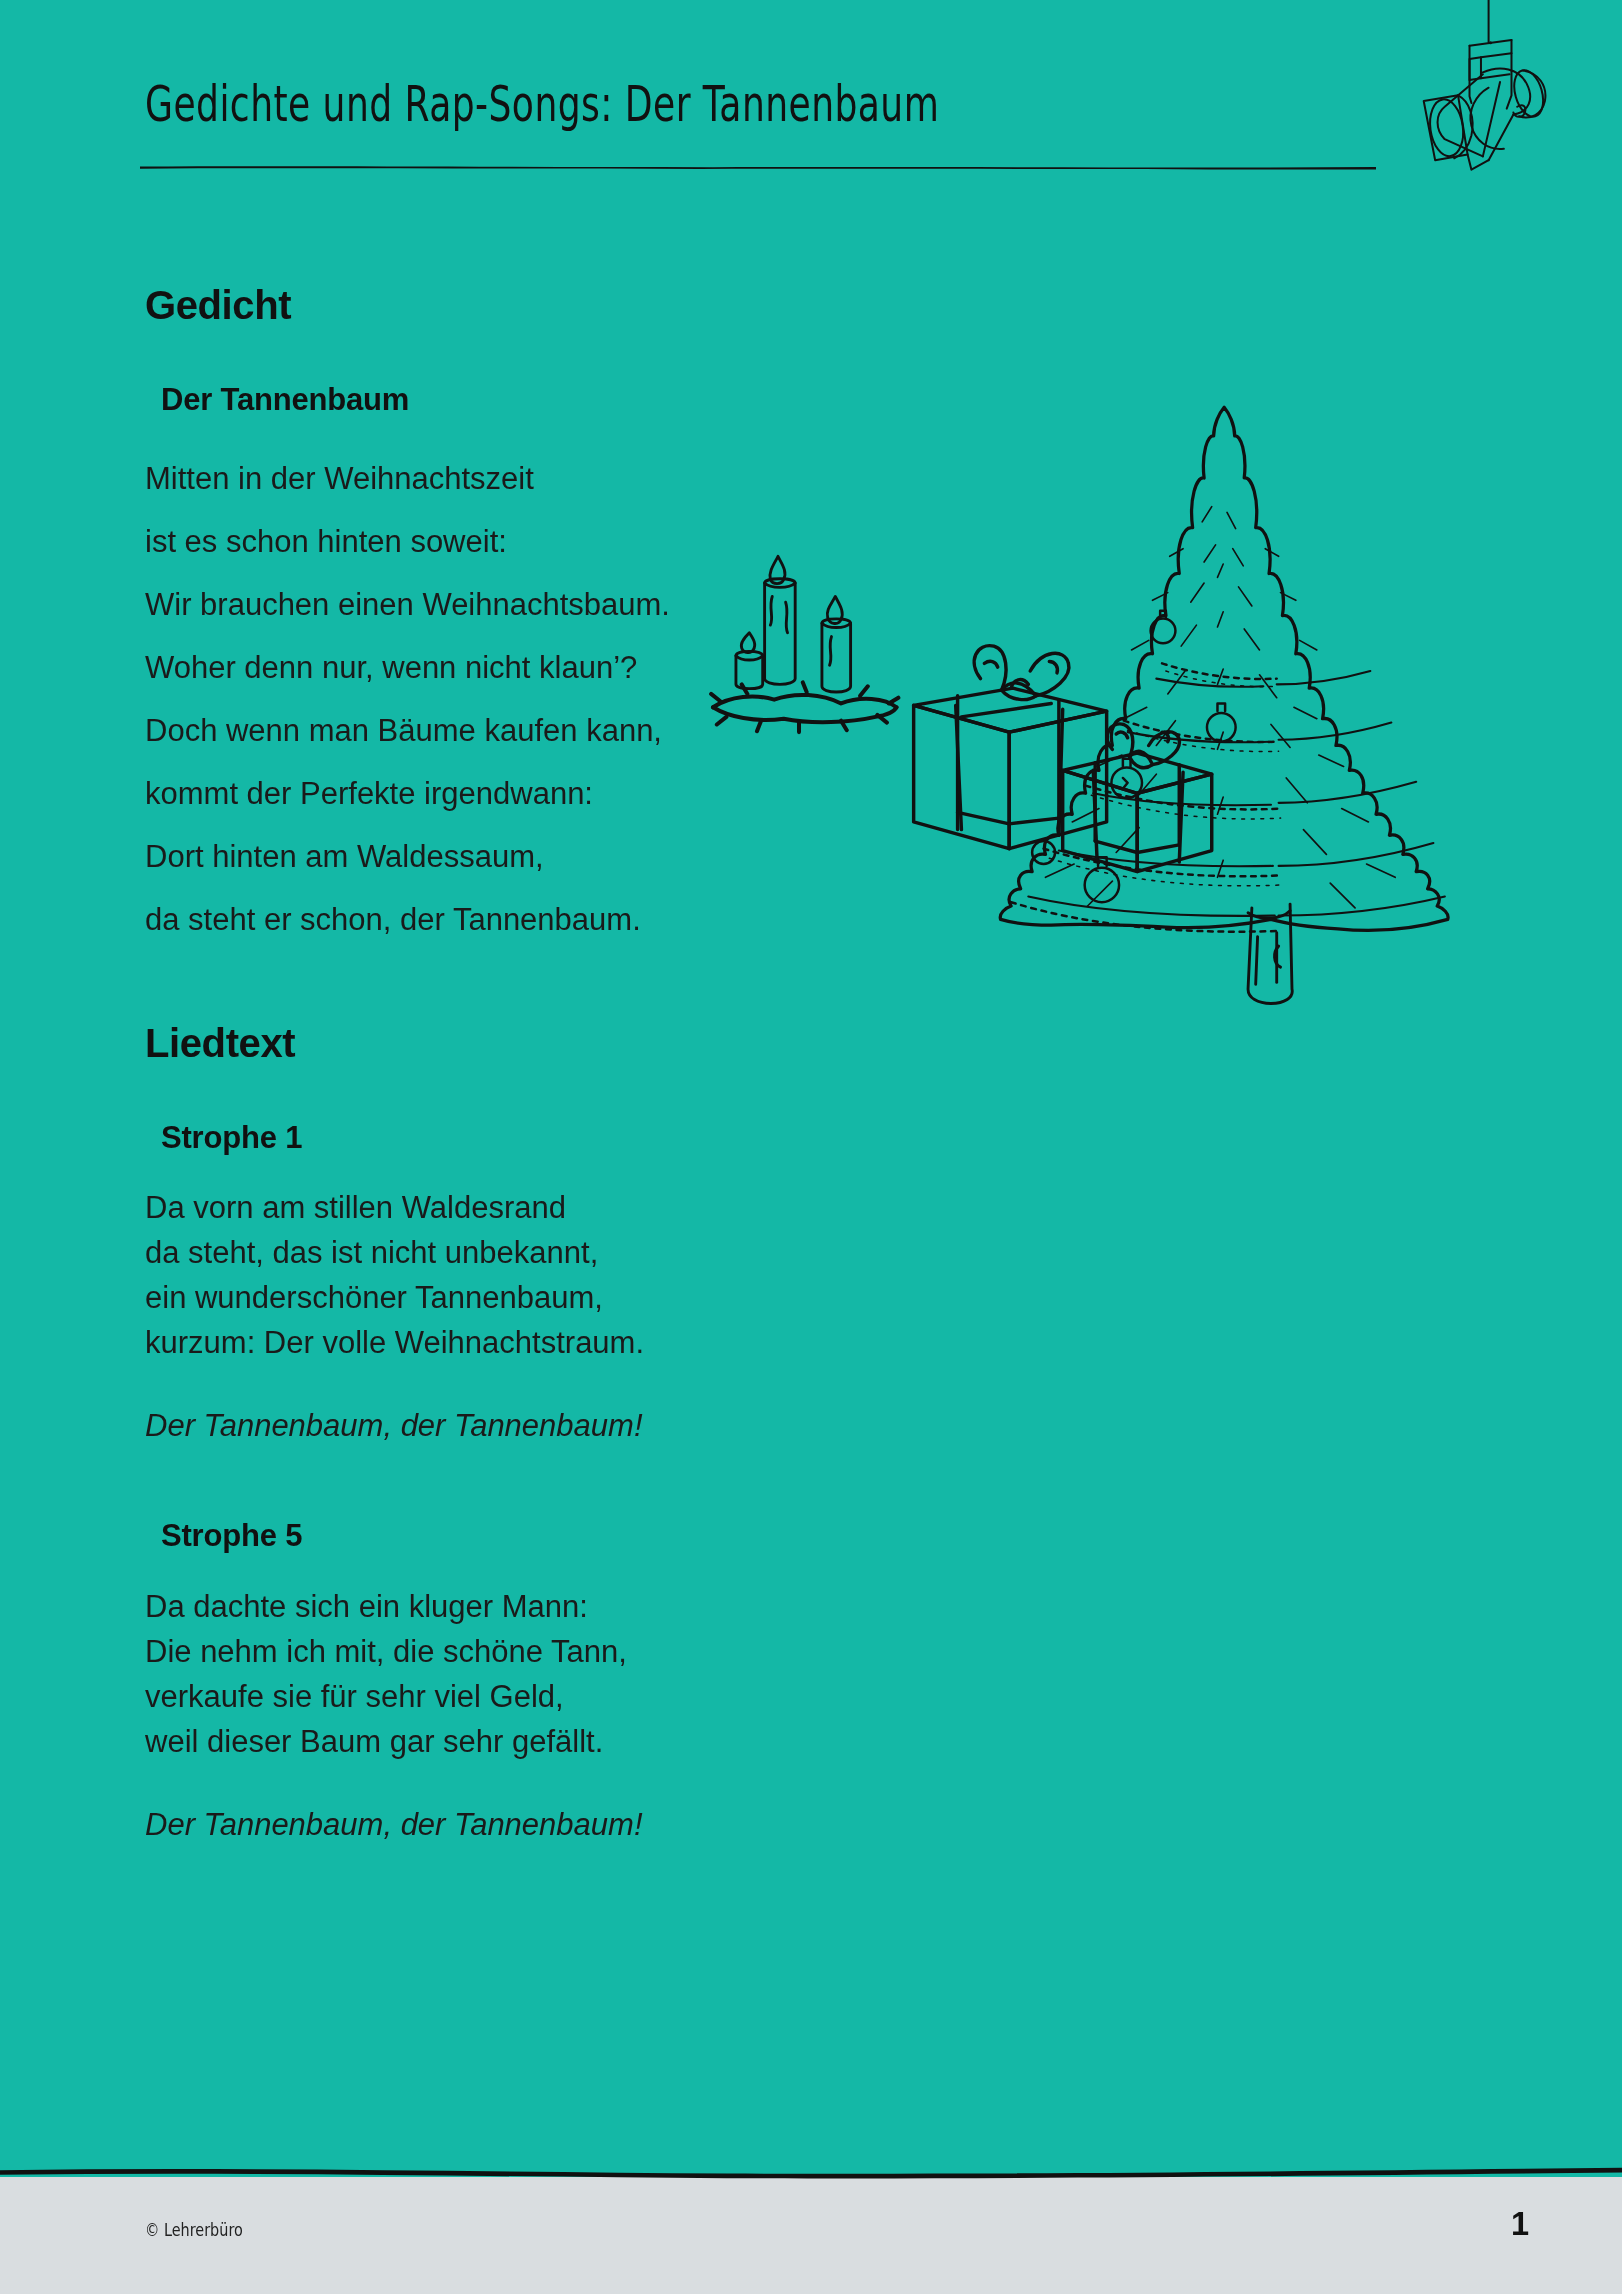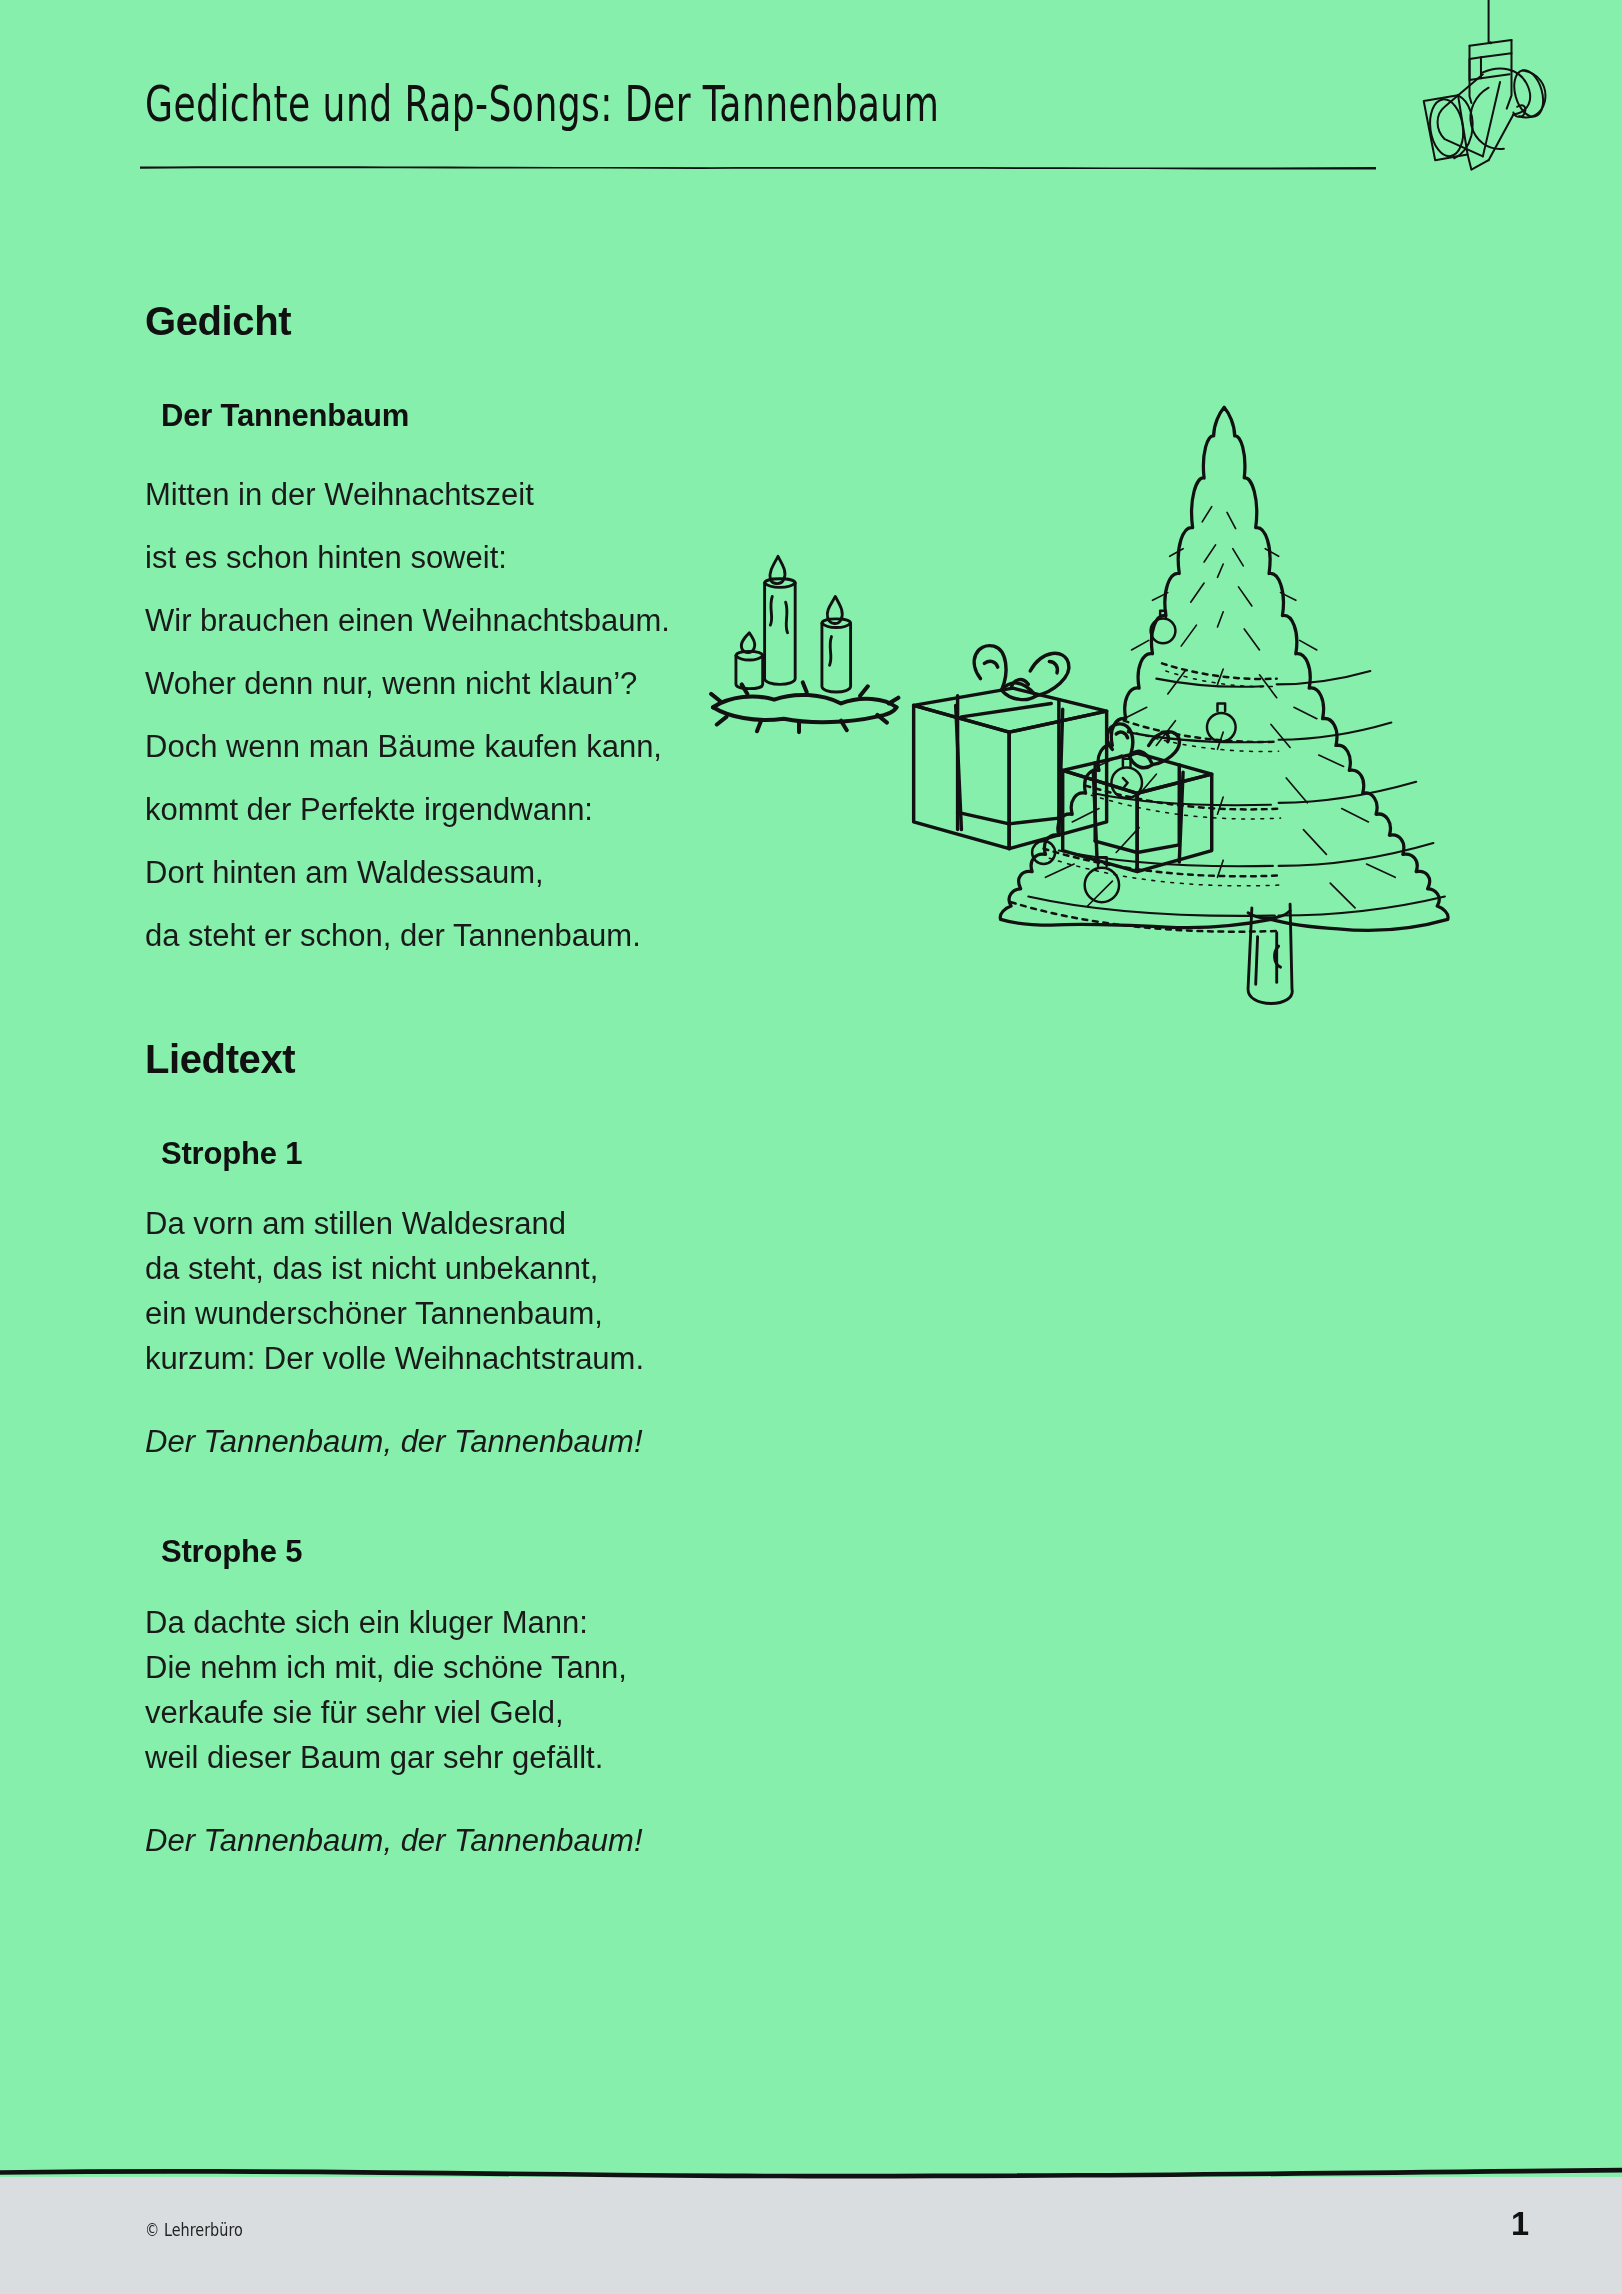--- a/index.html
+++ b/index.html
@@ -8,21 +8,21 @@
     background: #ffffff;
   }
   body {
     font-family: "Liberation Sans", sans-serif;
     color: #1a1a1a;
   }
   .page {
     position: relative;
     width: 1622px;
     height: 2294px;
-    background: #86efac;
+    background: #14b8a6;
     overflow: hidden;
   }
 
   
   .header {
     position: absolute;
     left: 0;
     top: 0;
     width: 1622px;
     height: 182px;
@@ -52,21 +52,21 @@
     left: 1376px;
     top: -3.8px;
     width: 250px;
     height: 191px;
   }
 
   
   .content {
     position: absolute;
     left: 145px;
-    top: 299px;
+    top: 283px;
     width: 956px;
   }
   h2.section-heading {
     margin: 0;
     font-size: 40px;
     font-weight: bold;
     letter-spacing: -0.4px;
     color: #111111;
   }
   h3.sub-heading {

